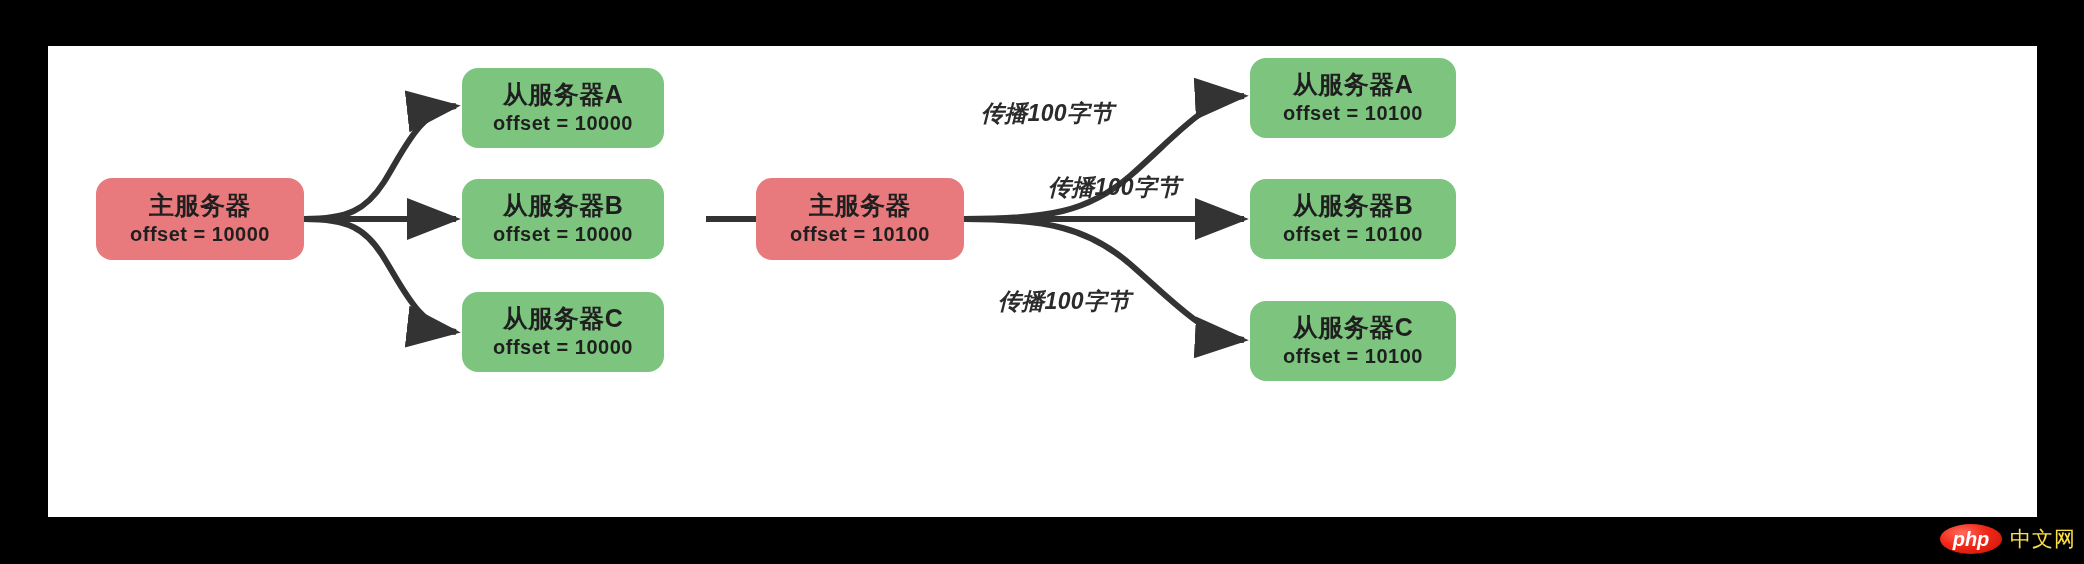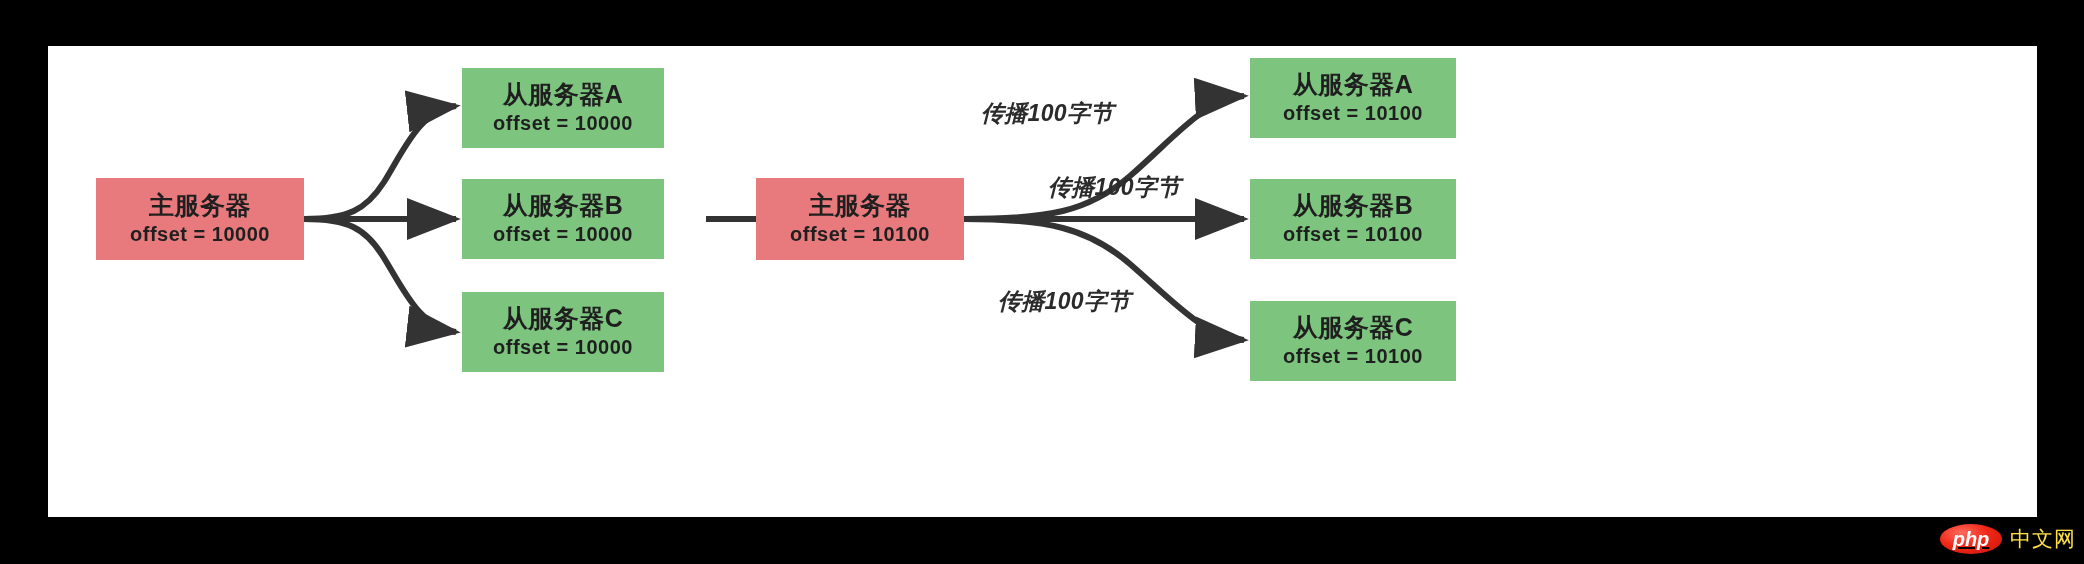--- a/index.html
+++ b/index.html
@@ -31,21 +31,21 @@
   #svg-layer {
     position: absolute;
     left: 0;
     top: 0;
     width: 1989px;
     height: 471px;
   }
   .node {
     position: absolute;
     box-sizing: border-box;
-    border-radius: 0;
+    border-radius: 16px;
     display: flex;
     flex-direction: column;
     align-items: center;
     justify-content: center;
     text-align: center;
     line-height: 1.16;
     color: #1f1f1f;
     font-weight: bold;
   }
   .node .title {
@@ -74,21 +74,20 @@
   }
   
   #watermark {
     position: absolute;
     right: 8px;
     bottom: 8px;
     display: flex;
     align-items: center;
     gap: 8px;
     height: 34px;
-    text-decoration: underline;
   }
   #wm-badge {
     width: 62px;
     height: 30px;
     border-radius: 50%;
     background: radial-gradient(ellipse at 35% 30%, #ff6b5e 0%, #f02716 45%, #c8140a 100%);
     display: flex;
     align-items: center;
     justify-content: center;
     font-style: italic;

